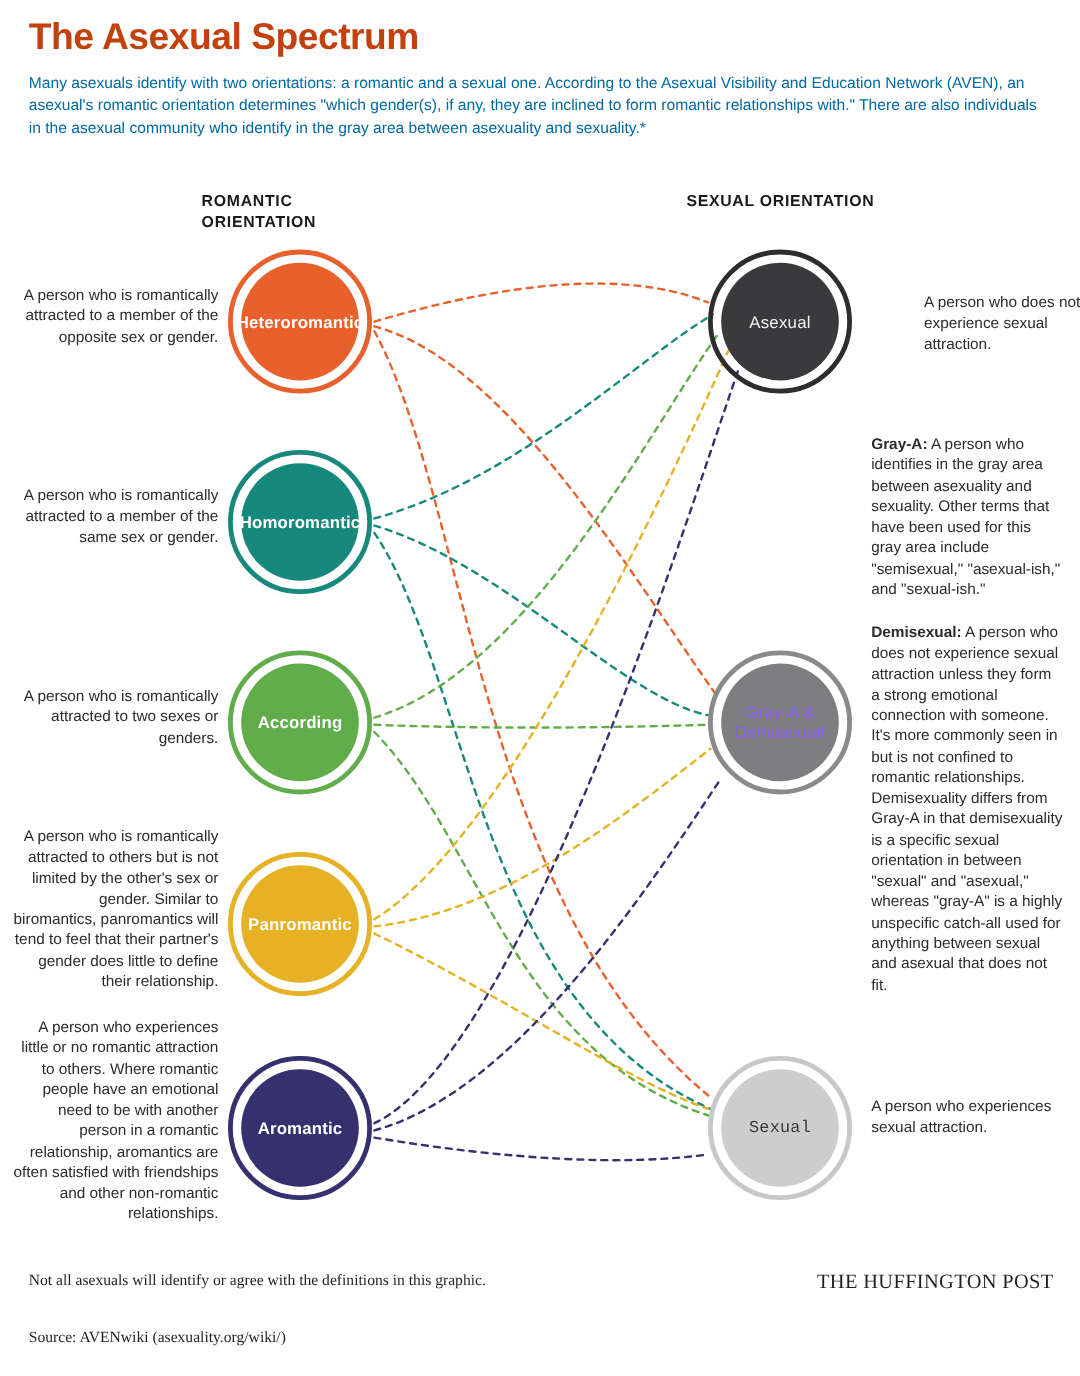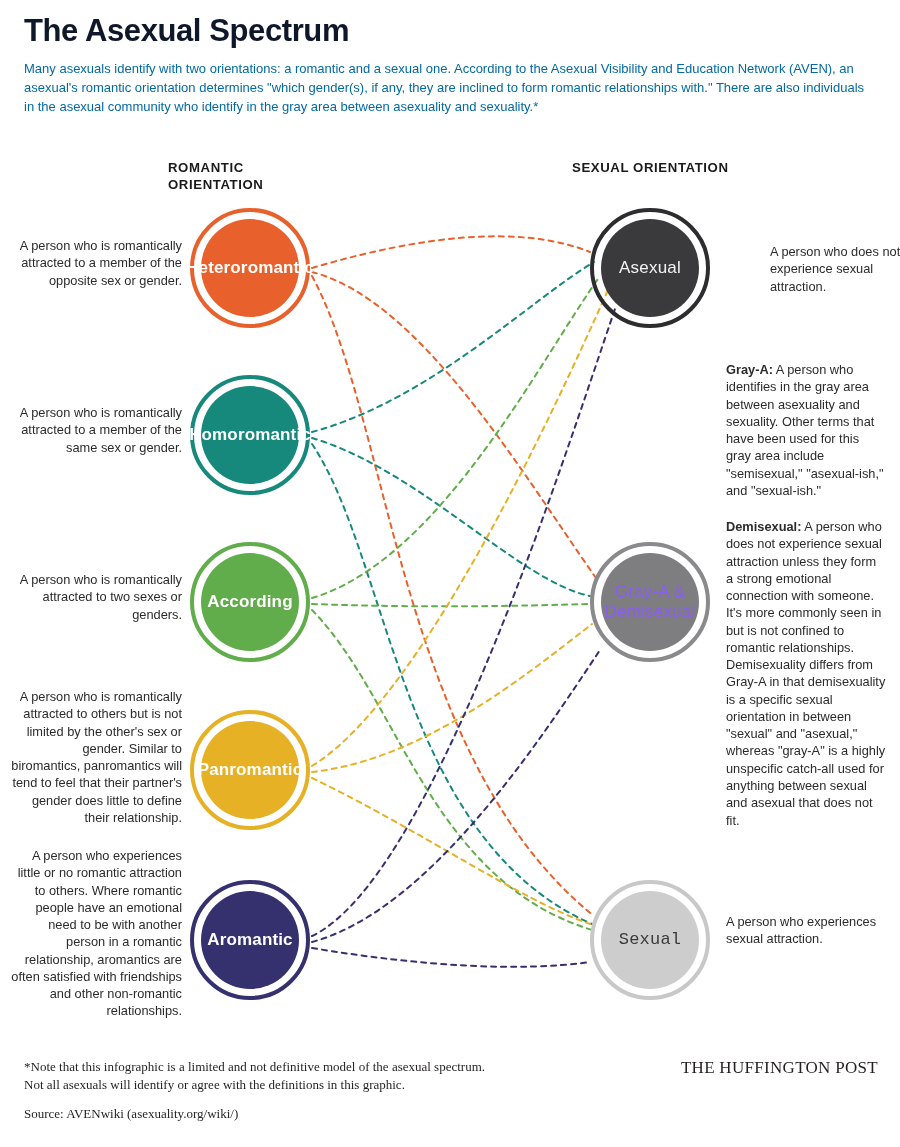--- a/index.html
+++ b/index.html
@@ -21,21 +21,21 @@
   #header {
     position: absolute;
     left: 24px;
     top: 14px;
     width: 856px;
   }
   #page-title {
     font-size: 31px;
     font-weight: bold;
     letter-spacing: -0.4px;
-    color: #0f172a;
+    color: #c2410c;
     margin: 0 0 12px 0;
     line-height: 1.1;
   }
   #intro-paragraph {
     font-size: 13px;
     line-height: 1.45;
     color: #0369a1;
     margin: 0;
     width: 853px;
   }
@@ -84,21 +84,21 @@
     position: absolute;
     border-radius: 50%;
     display: flex;
     align-items: center;
     justify-content: center;
     box-sizing: border-box;
   }
   .node .node-label {
     position: relative;
     z-index: 2;
-    font-size: 17px;
+    font-size: 14px;
     line-height: 1.18;
     padding: 0 0;
   }
 
   
   .node-left { width: 120px; height: 120px; left: 190px; }
   .node-left .ring { border-width: 4px; border-style: solid; }
   .node-left .core { left: 11px; top: 11px; width: 98px; height: 98px; }
   .node-left .node-label {
     color: #ffffff;
@@ -263,17 +263,16 @@
 
 <div class="desc desc-right" style="top:518px;">
   <b>Demisexual:</b><span> A person who does not experience sexual attraction unless they form a strong emotional connection with someone. It's more commonly seen in but is not confined to romantic relationships. Demisexuality differs from Gray-A in that demisexuality is a specific sexual orientation in between "sexual" and "asexual," whereas "gray-A" is a highly unspecific catch-all used for anything between sexual and asexual that does not fit.</span>
 </div>
 
 <div class="desc desc-right" style="top:913px;">
   <span>A person who experiences sexual attraction.</span>
 </div>
 
 <div id="footer-note">
-  <div>*Note that this infographic is a limited and not definitive model of the asexual spectrum.</div>
   <div>Not all asexuals will identify or agree with the definitions in this graphic.</div>
 </div>
 <div id="footer-source">Source: AVENwiki (asexuality.org/wiki/)</div>
 <div id="brand">THE HUFFINGTON POST</div>
 
 </body></html>

